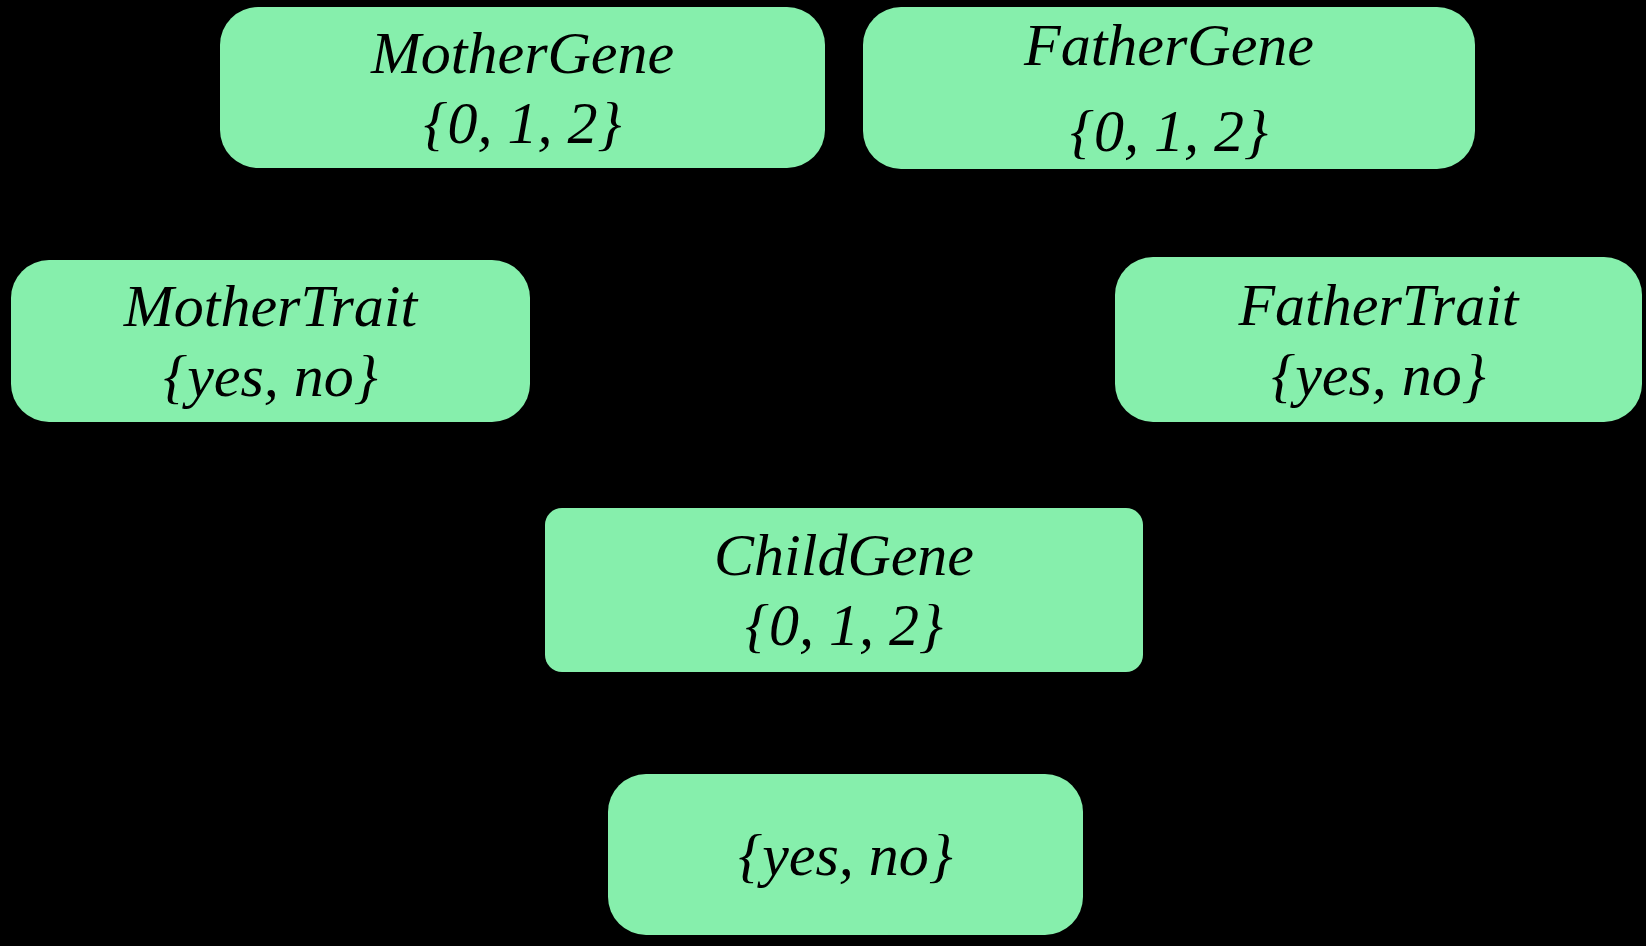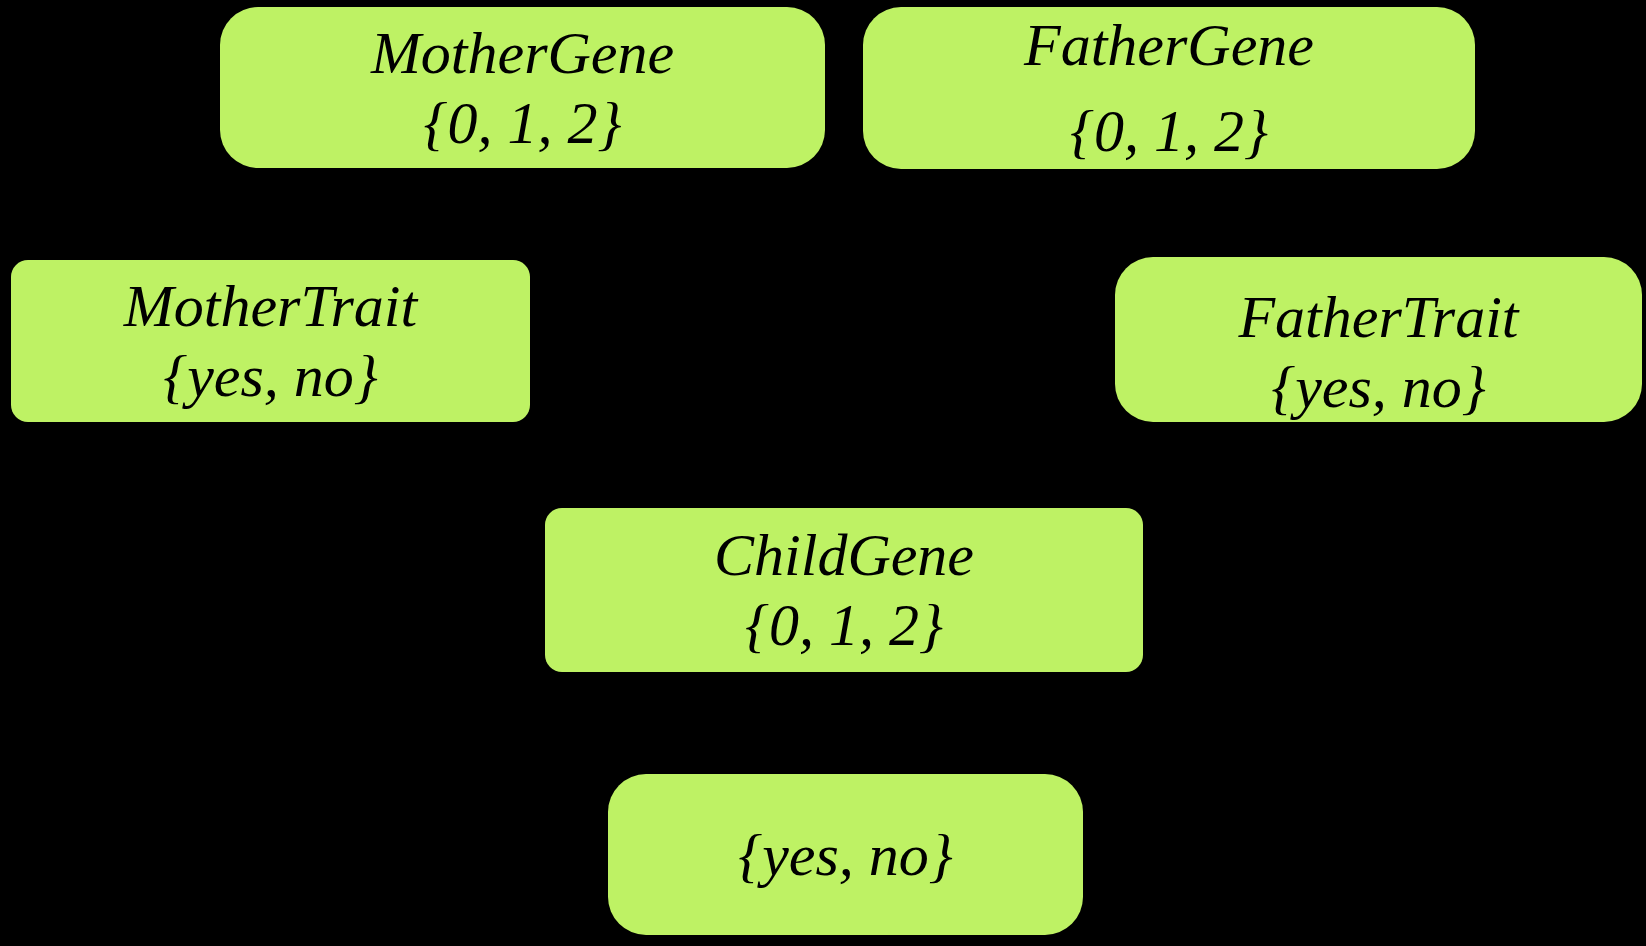--- a/index.html
+++ b/index.html
@@ -10,41 +10,41 @@
   .canvas {
     position: relative;
     width: 1646px;
     height: 946px;
     background: #000000;
     overflow: hidden;
     font-family: "Liberation Serif", serif;
   }
   .node {
     position: absolute;
-    background: #bef264;
+    background: #86efac;
     border-radius: 38px;
     color: #000000;
     display: flex;
     flex-direction: column;
     align-items: center;
     justify-content: center;
     text-align: center;
     font-style: italic;
     font-size: 60px;
     line-height: 70px;
     white-space: nowrap;
   }
   .node-label, .node-domain {
     display: block;
   }
   
   .node-mother-gene  { left: 220px;  top: 7px;   width: 605px; height: 161px; }
   .node-father-gene  { left: 863px;  top: 7px;   width: 612px; height: 162px; gap: 16px; }
-  .node-mother-trait { left: 11px;   top: 260px; width: 519px; height: 162px; border-radius: 17px; }
-  .node-father-trait { left: 1115px; top: 257px; width: 527px; height: 165px; justify-content: flex-end; }
+  .node-mother-trait { left: 11px;   top: 260px; width: 519px; height: 162px; }
+  .node-father-trait { left: 1115px; top: 257px; width: 527px; height: 165px; }
   .node-child-gene   { left: 545px;  top: 508px; width: 598px; height: 164px; border-radius: 17px; }
   .node-child-trait  { left: 608px;  top: 774px; width: 475px; height: 161px; }
 </style>
 </head>
 <body>
 
 <div class="canvas">
 
   <div class="node node-mother-gene">
     <span class="node-label">MotherGene</span>

